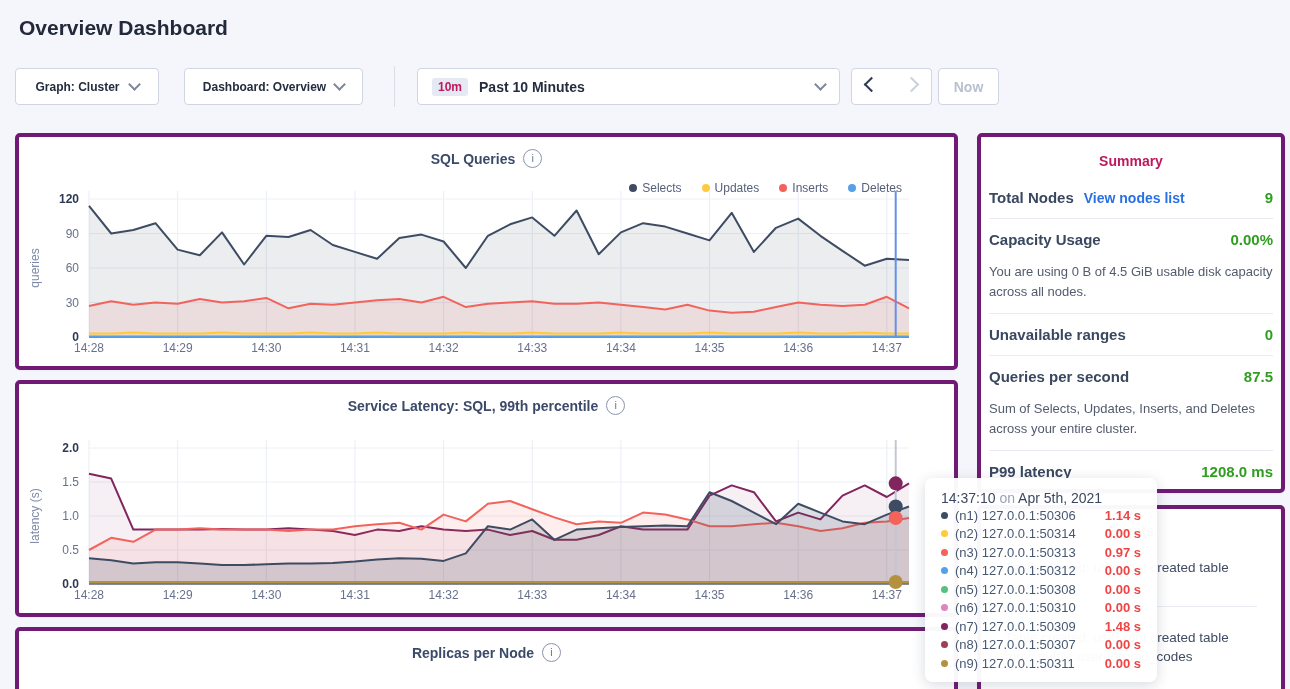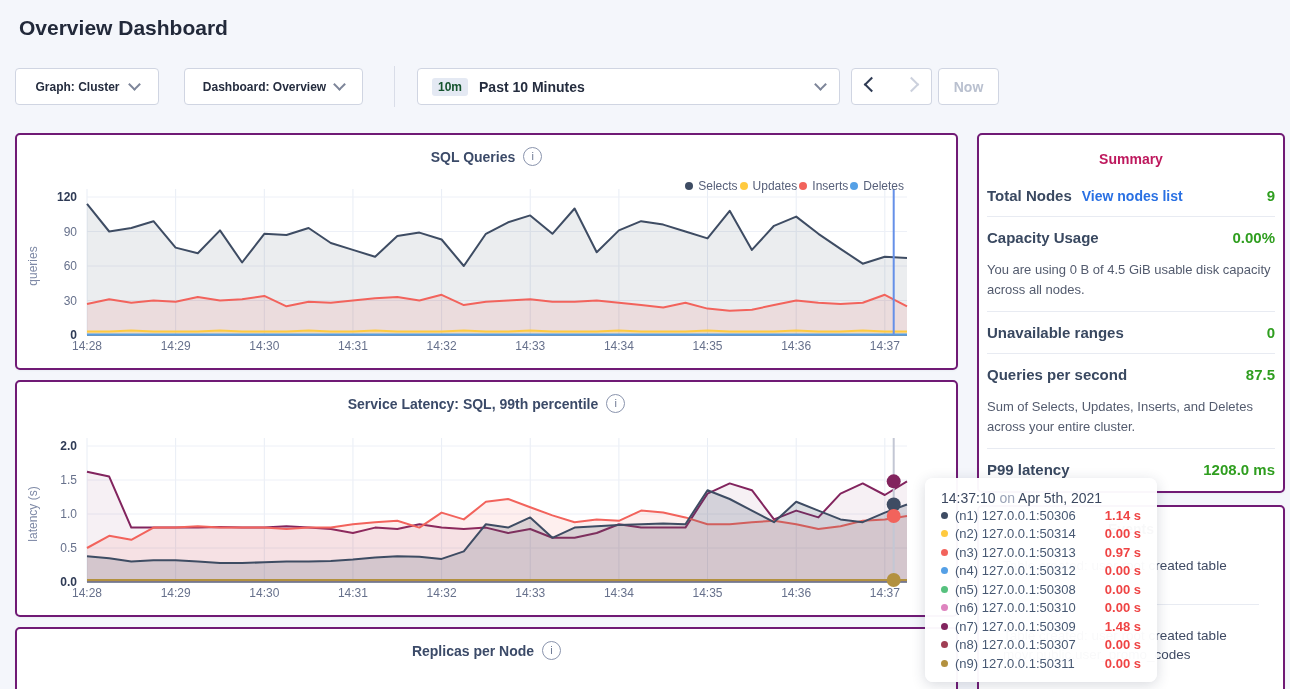--- a/index.html
+++ b/index.html
@@ -8,46 +8,46 @@
   #app{position:absolute;inset:0}
   h1{position:absolute;left:15px;top:12px;margin:4px;font-size:21px;font-weight:bold;color:#22293a}
 
   
   .btn{position:absolute;top:68px;height:37px;background:#fff;border:1px solid #d0d5e2;border-radius:4px;
        display:flex;align-items:center;box-sizing:border-box;cursor:pointer;font-size:12px;font-weight:bold;color:#242c3e}
   #dd-graph{left:15px;width:144px;justify-content:center;gap:10px}
   #dd-dashboard{left:184px;width:179px;justify-content:center;gap:9px}
   #toolbar-divider{position:absolute;left:394px;top:66px;width:1px;height:41px;background:#d9dde8}
   #timepicker{left:417px;width:423px;padding:0 14px;gap:11px;font-size:14px}
-  .badge{background:#e4e9f3;border-radius:3px;font-size:12px;font-weight:bold;color:#14532d;padding:2px 6px}
+  .badge{background:#e4e9f3;border-radius:3px;font-size:12px;font-weight:bold;color:#be185d;padding:2px 6px}
   .chev{display:inline-block;width:7px;height:7px;border-right:2px solid #7d8599;border-bottom:2px solid #7d8599;
         transform:rotate(45deg);margin-top:-4px}
   #timepicker .chev{margin-left:auto}
   .chev-big{width:9px;height:9px;border-width:2.5px}
   .chev-left{transform:rotate(135deg);border-color:#2f3b54}
   .chev-right{transform:rotate(-45deg);border-color:#ccd1dd}
   #btn-prev{left:851px;width:41px;justify-content:center;border-radius:4px 0 0 4px}
   #btn-next{left:891px;width:41px;justify-content:center;border-radius:0 4px 4px 0;border-left:none}
   #btn-now{left:938px;width:61px;justify-content:center;color:#b9c0cf;font-size:14px}
 
   
-  .card{position:absolute;background:#fff;border:2px solid #701a75;border-radius:5px;
+  .card{position:absolute;background:#fff;border:4px solid #701a75;border-radius:5px;
         box-shadow:0 1px 2px rgba(60,70,100,0.05);box-sizing:border-box}
   #card-sql{left:15px;top:133px;width:943px;height:237px}
   #card-latency{left:15px;top:380px;width:943px;height:237px}
   #card-replicas{left:15px;top:627px;width:943px;height:80px}
   #card-summary{left:977px;top:133px;width:308px;height:360px}
   #card-events{left:977px;top:505px;width:308px;height:220px}
 
   .chart-head{position:absolute;top:12px;left:0;right:0;text-align:center;z-index:2}
   .chart-title{font-size:14px;font-weight:bold;color:#3b4a68;vertical-align:middle}
   .info{display:inline-block;width:17px;height:17px;border:1px solid #8a94ad;border-radius:50%;
         font-size:11px;line-height:16px;color:#6d7893;text-align:center;margin-left:8px;vertical-align:middle;cursor:pointer}
   .info::after{content:"i"}
-  .legend{position:absolute;top:44px;right:52px;display:flex;gap:2px;align-items:flex-start;z-index:2}
+  .legend{position:absolute;top:44px;right:52px;display:flex;gap:20px;align-items:flex-start;z-index:2}
   .litem{display:flex;align-items:center;gap:5px;font-size:12px;color:#57607a}
   .ldot{width:8px;height:8px;border-radius:50%}
   svg.chart{position:absolute;left:0;top:0}
 
   
   .shead{text-align:center;font-size:14px;font-weight:bold;color:#be185d;padding:16px 0 8px}
   #summary-rows{padding:0 8px}
   .srow{padding:12px 0;border-bottom:1px solid #e8ebf2}
   .srow:last-child{border-bottom:none}
   .srow-top{display:flex;align-items:baseline;gap:10px}

